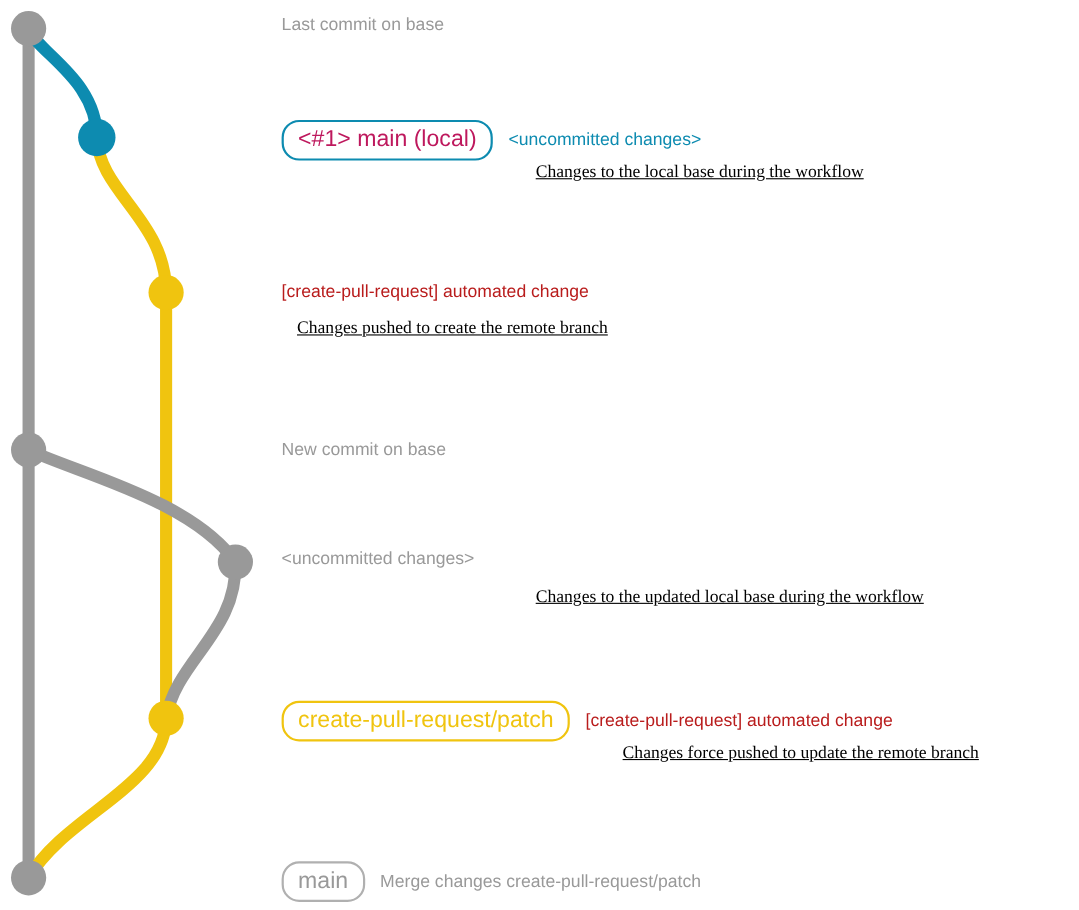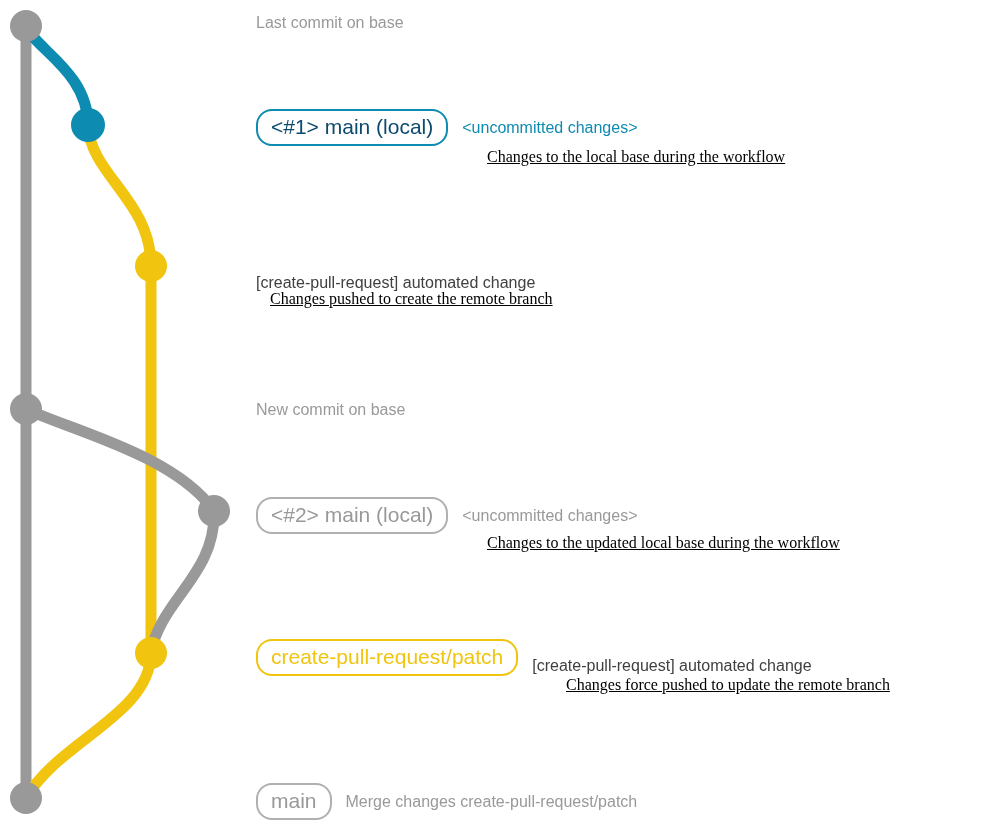--- a/index.html
+++ b/index.html
@@ -36,32 +36,32 @@
     display: inline-block;
     border: 2px solid #999999;
     border-radius: 16px;
     padding: 4px 13px 5px 13px;
     font-size: 21px;
     line-height: 24px;
     color: #999999;
     background: #ffffff;
     font-family: "Liberation Sans", sans-serif;
   }
-  .badge.blue   { border-color: #0d8bb0; color: #0c4a6e; }
+  .badge.blue   { border-color: #0d8bb0; color: #be185d; }
   .badge.yellow { border-color: #f0c40f; color: #f0c40f; }
   .badge.gray   { border-color: #b0b0b0; color: #999999; }
 
   .subject {
     font-size: 16px;
     line-height: 24px;
     white-space: nowrap;
     font-family: "Liberation Sans", sans-serif;
   }
   .subject.blue   { color: #0d8bb0; }
-  .subject.yellow { color: #404040; margin-top: 17px; }
+  .subject.yellow { color: #b91c1c; }
   .subject.gray   { color: #999999; }
 
   .badge + .subject { margin-left: 14px; }
 
   .desc {
     position: absolute;
     font-family: "Liberation Serif", serif;
     font-size: 16px;
     line-height: 22px;
     color: #000000;
@@ -110,21 +110,20 @@
 <div class="row-label-col" style="top:254px;">
   <span class="subject yellow">[create-pull-request] automated change</span>
 </div>
 <div class="desc" style="left:270px; top:288px;">Changes pushed to create the remote branch</div>
 
 <div class="row-label-col" style="top:398px;">
   <span class="subject gray">New commit on base</span>
 </div>
 
 <div class="row-label-col" style="top:497px;">
-  <span class="badge gray">&lt;#2&gt; main (local)</span>
   <span class="subject gray">&lt;uncommitted changes&gt;</span>
 </div>
 <div class="desc" style="left:487px; top:532px;">Changes to the updated local base during the workflow</div>
 
 <div class="row-label-col" style="top:637px;text-align:right;">
   <span class="badge yellow">create-pull-request/patch</span>
   <span class="subject yellow">[create-pull-request] automated change</span>
 </div>
 <div class="desc" style="left:566px; top:674px;text-align:center;">Changes force pushed to update the remote branch</div>
 

